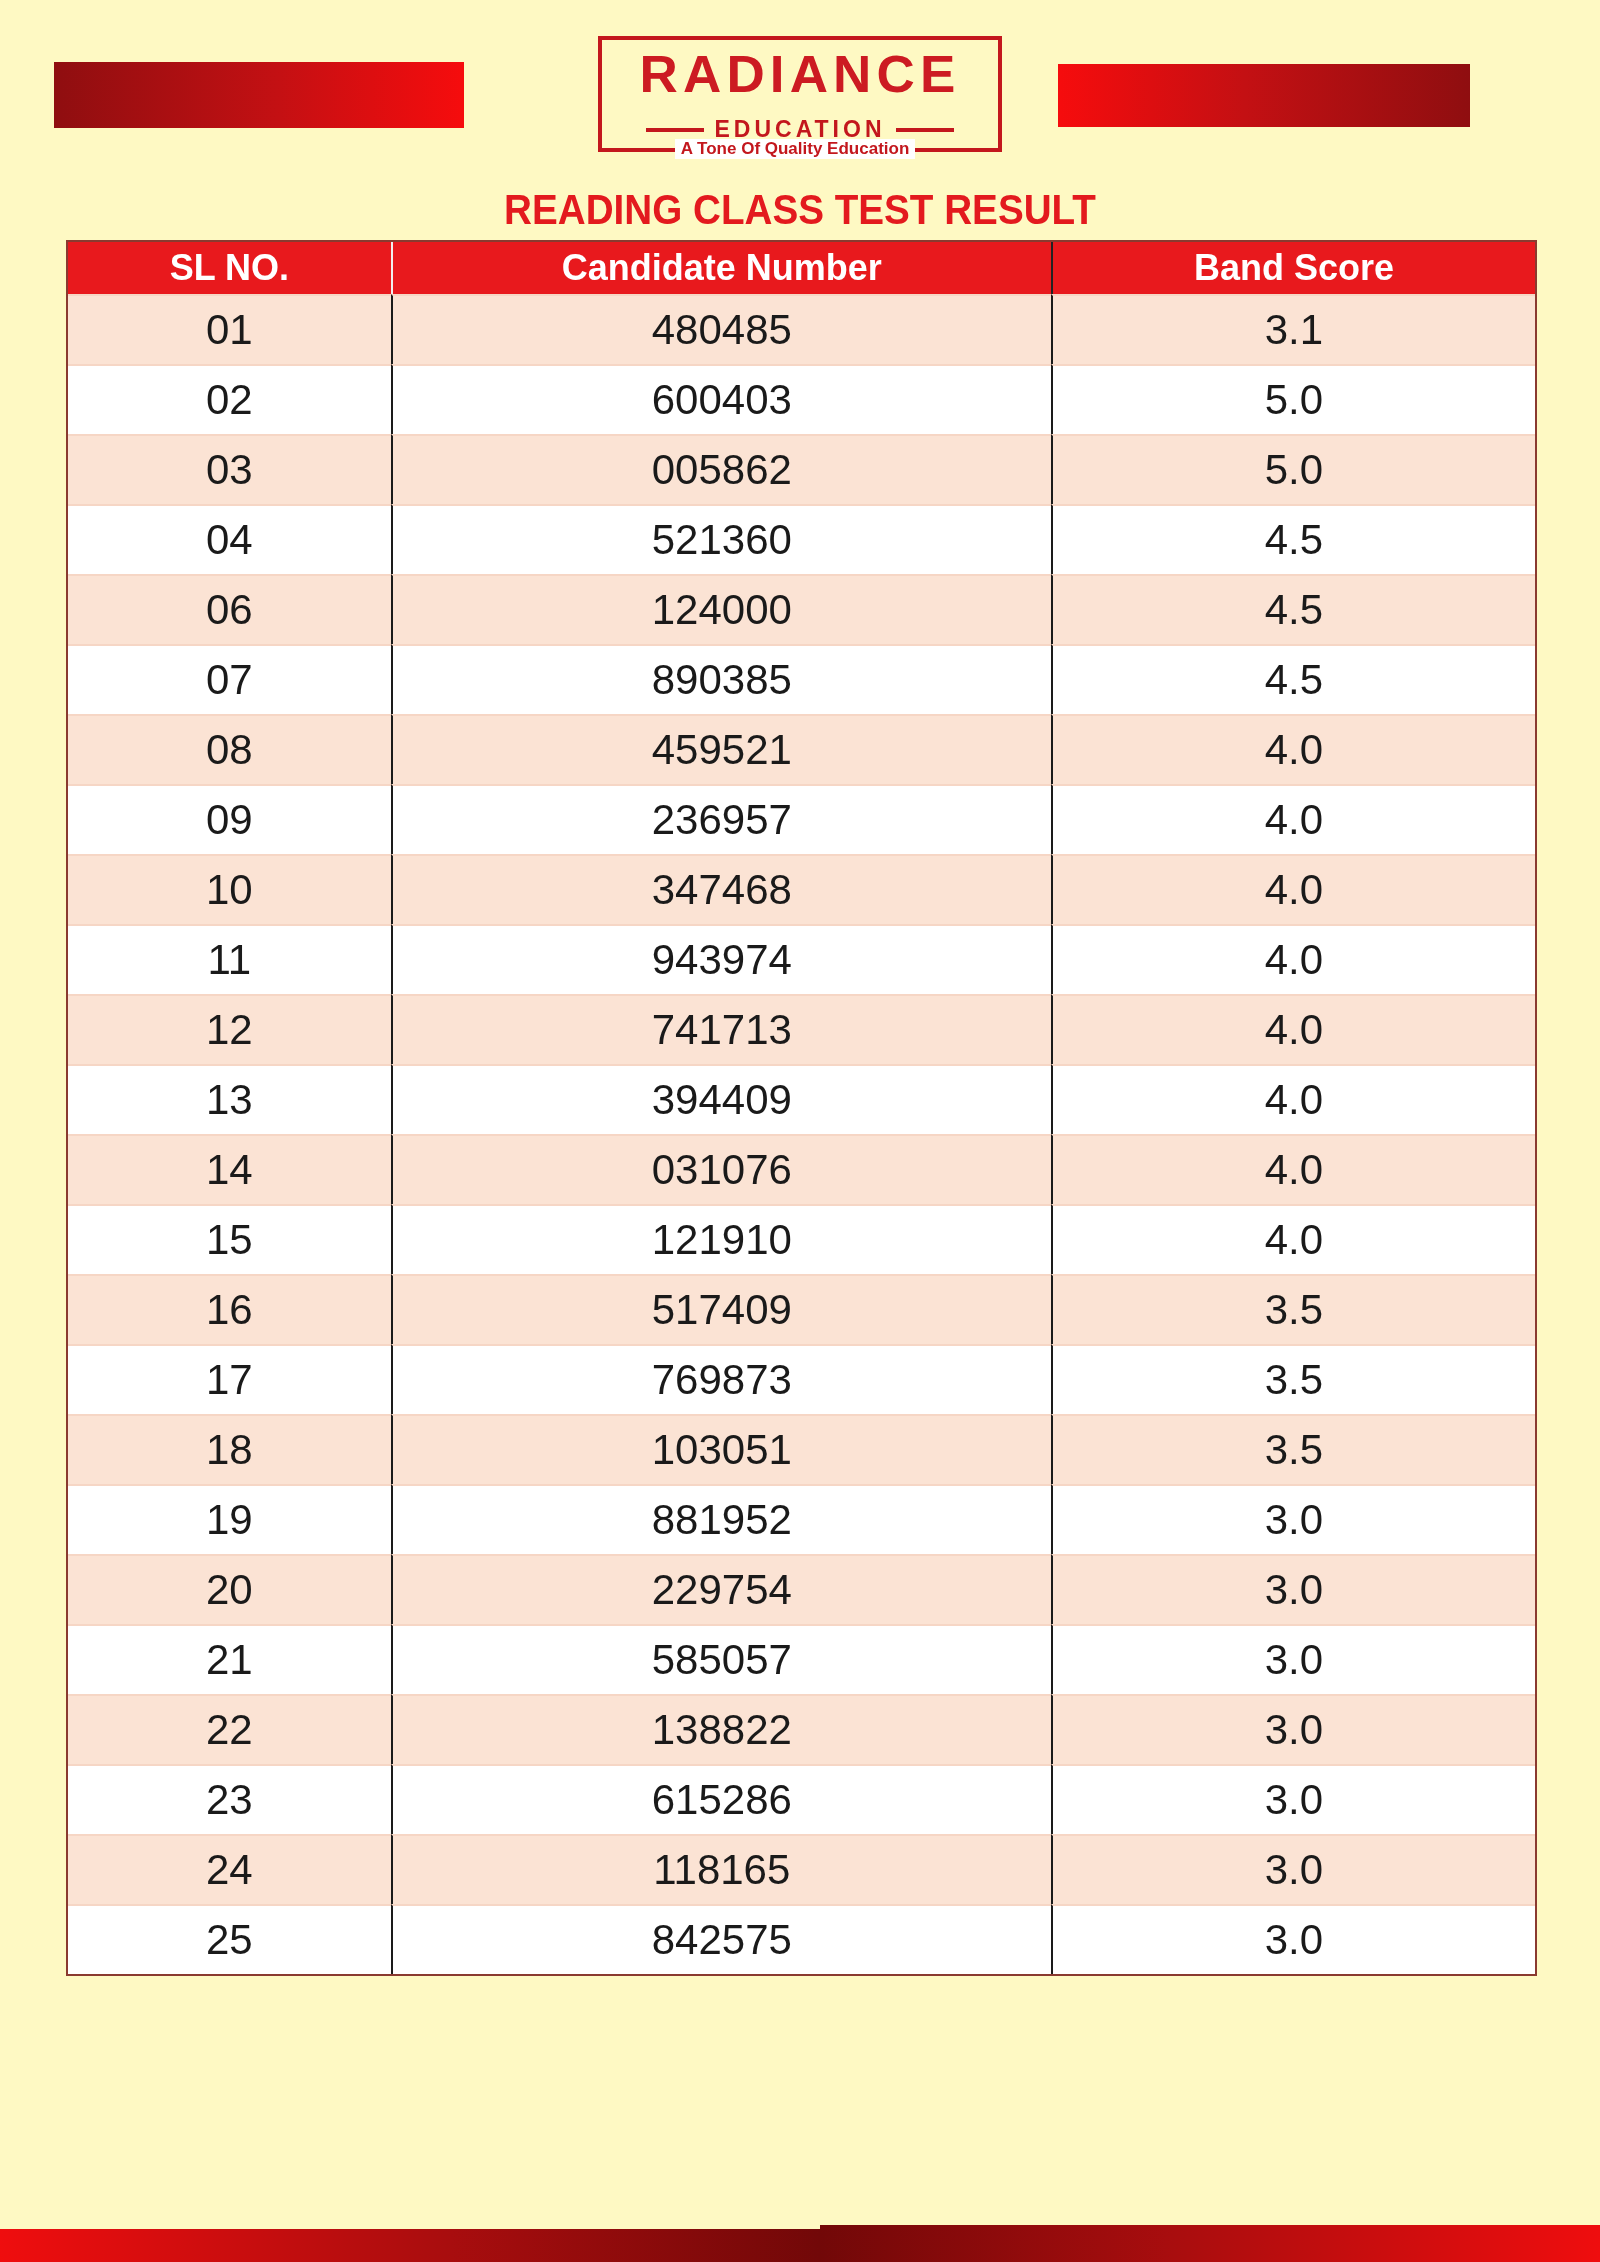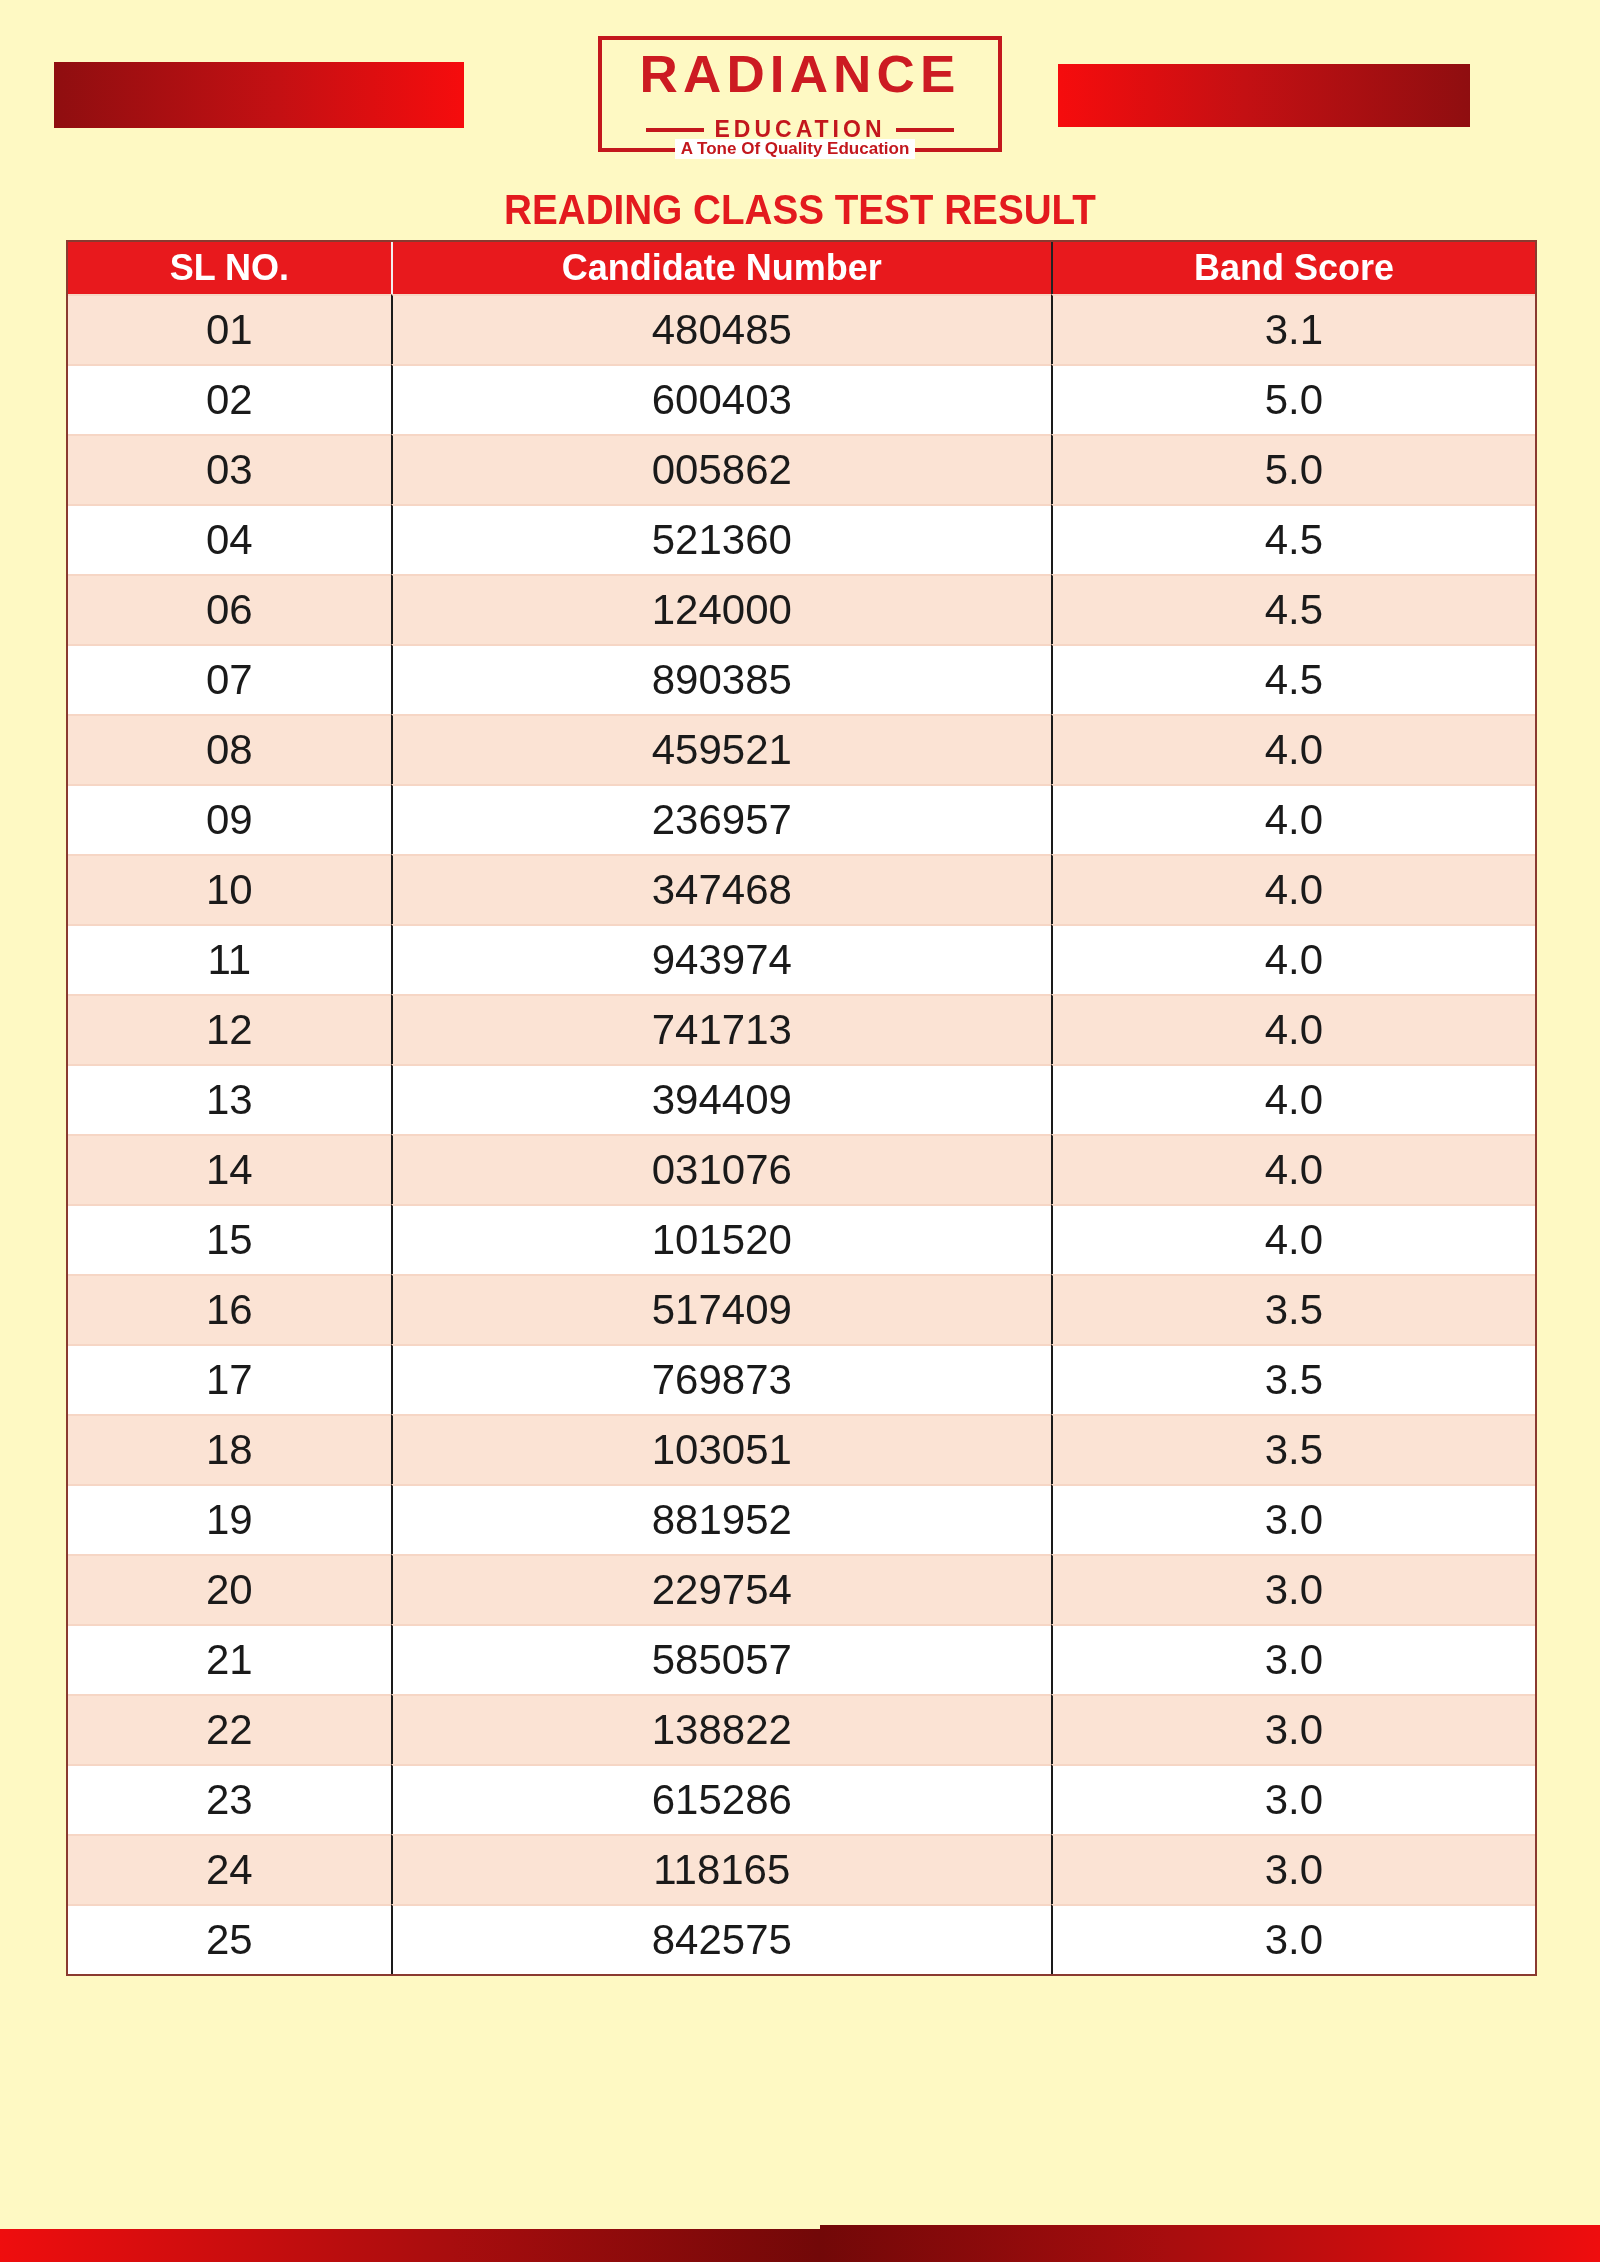--- a/index.html
+++ b/index.html
@@ -141,21 +141,21 @@
           <td class="col2">394409</td>
           <td class="col3">4.0</td>
         </tr>
         <tr>
           <td class="col1">14</td>
           <td class="col2">031076</td>
           <td class="col3">4.0</td>
         </tr>
         <tr>
           <td class="col1">15</td>
-          <td class="col2">101520</td>
+          <td class="col2">121910</td>
           <td class="col3">4.0</td>
         </tr>
         <tr>
           <td class="col1">16</td>
           <td class="col2">517409</td>
           <td class="col3">3.5</td>
         </tr>
         <tr>
           <td class="col1">17</td>
           <td class="col2">769873</td>

